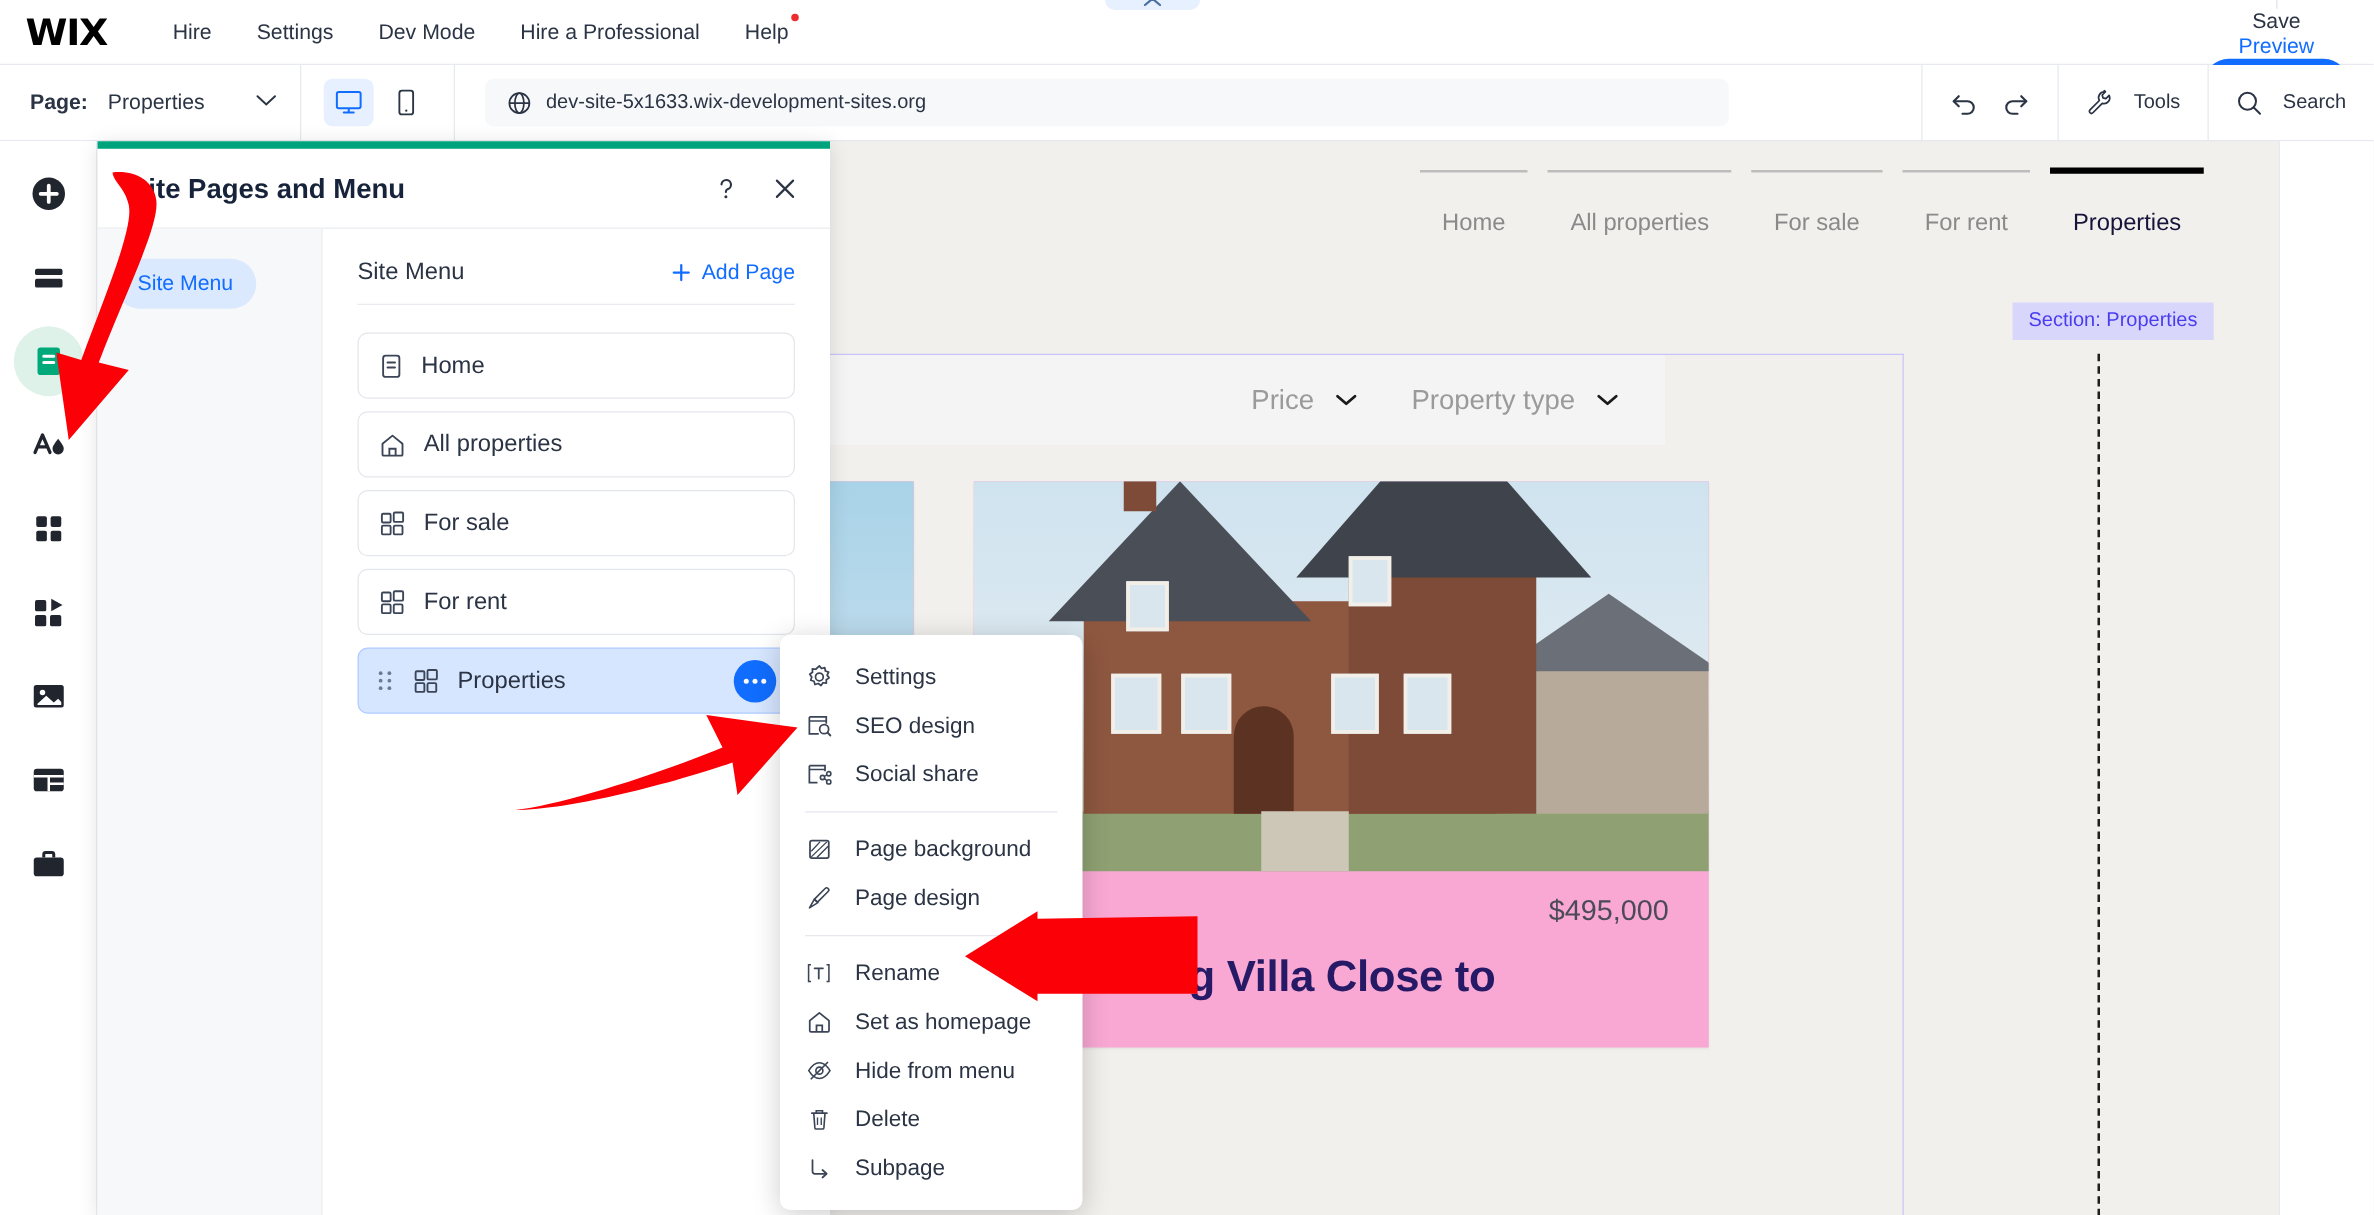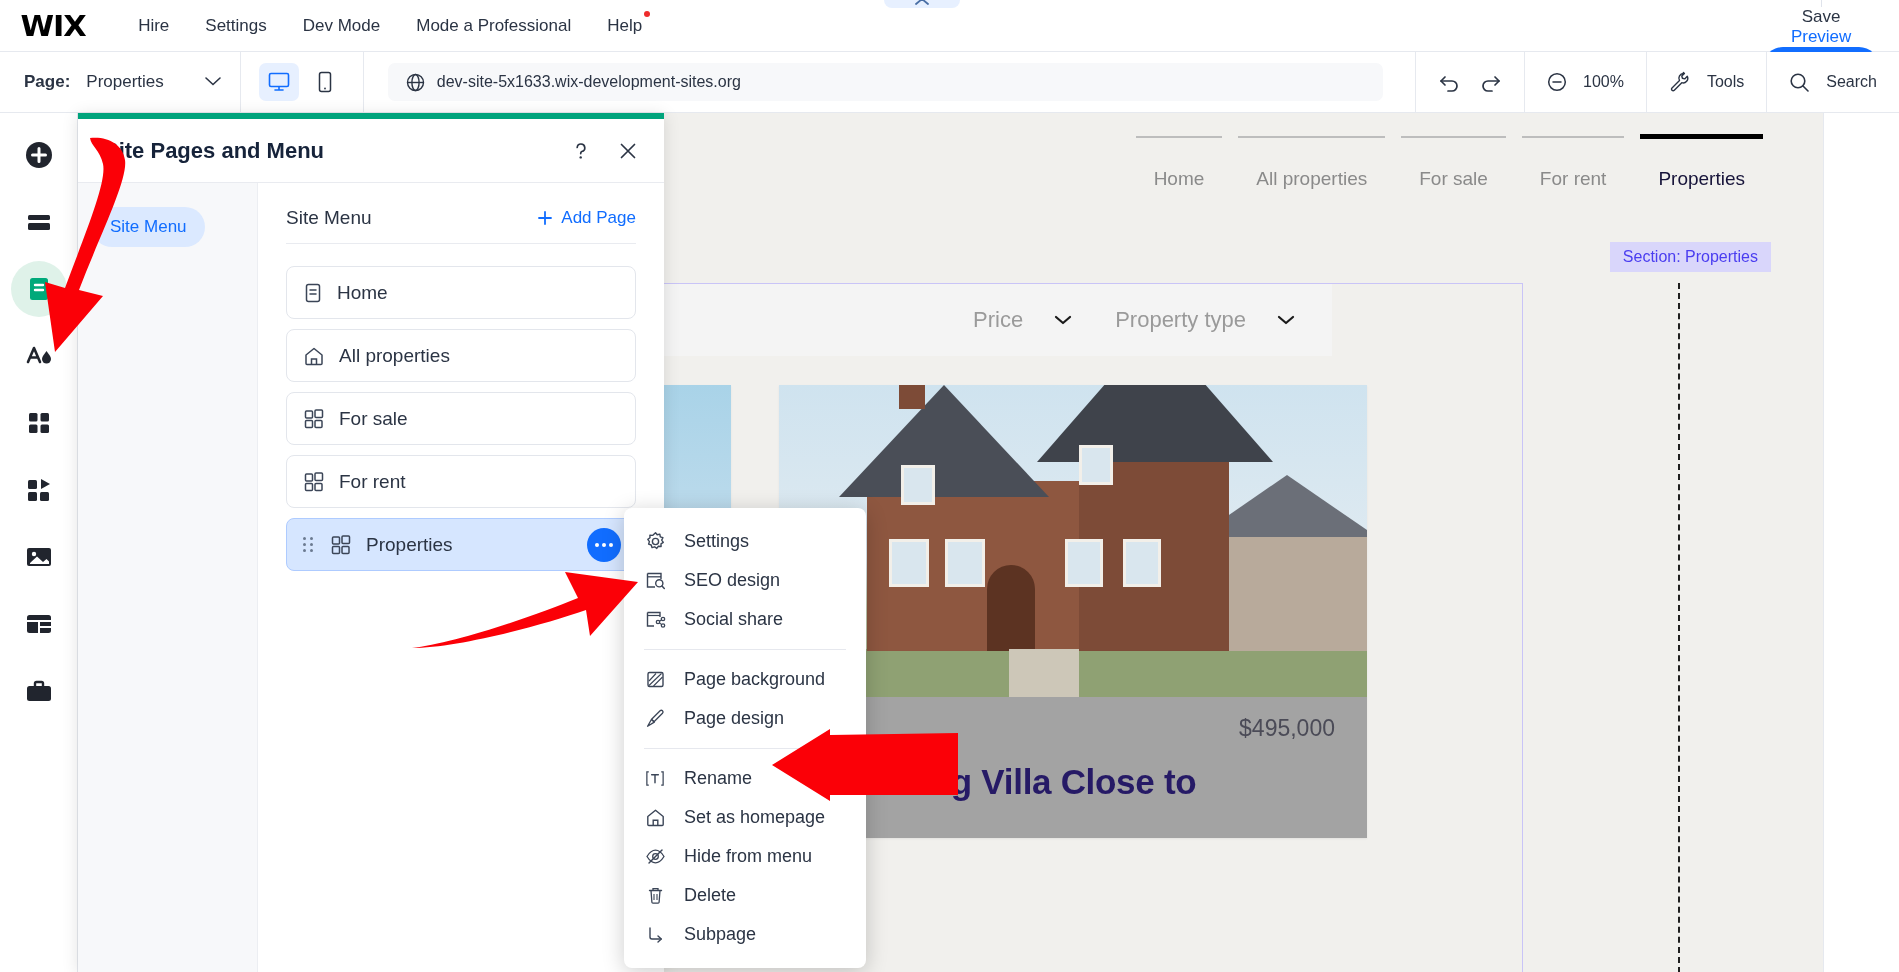--- a/index.html
+++ b/index.html
@@ -127,25 +127,25 @@
   .content-region {
     position: absolute; top: 170px; left: 64px; right: 300px; bottom: -30px;
     border-top: 1px solid #c9c4f7; border-left: 1px solid #c9c4f7; border-right: 1px solid #c9c4f7;
     background: transparent;
   }
   .filterbar {
     position: absolute; top: 171px; left: 65px; width: 1189px; height: 72px;
     background: #f4f4f4; display: flex; align-items: center; justify-content: flex-end;
     gap: 42px; padding-right: 36px;
   }
-  .filter-item { display: flex; align-items: center; gap: 30px; font-size: 22px; color: #9a9a9a; cursor: pointer; }
+  .filter-item { display: flex; align-items: center; gap: 16px; font-size: 22px; color: #9a9a9a; cursor: pointer; }
 
   .cards { position: absolute; top: 272px; left: 65px; display: flex; gap: 48px; }
   .card {
-    width: 588px; background: #a3a3a3; box-shadow: 0 1px 2px rgba(0,0,0,0.06);
+    width: 588px; background: #f9a8d4; box-shadow: 0 1px 2px rgba(0,0,0,0.06);
     overflow: hidden;
   }
   .card-img { height: 312px; position: relative; }
   .card-body { padding: 18px 32px 34px 32px; }
   .card-price { text-align: right; font-size: 23px; color: #4b4b57; }
   .card-title {
     font-size: 35px; font-weight: 700; color: #261a66;
     line-height: 1.25; margin-top: 18px; letter-spacing: -0.3px;
   }
   
@@ -273,21 +273,21 @@
 </head>
 <body>
 
 <div class="app">
 
   <div class="topbar">
     <div class="wix-logo">WIX</div>
     <div class="menu-item">Hire</div>
     <div class="menu-item">Settings</div>
     <div class="menu-item">Dev Mode</div>
-    <div class="menu-item">Mode a Professional</div>
+    <div class="menu-item">Hire a Professional</div>
     <div class="menu-item">
       <span>Help</span>
       <span class="dot"></span>
     </div>
 
     <div class="top-right">
       <div class="upgrade">Upgrade</div>
       <div class="vsep"></div>
       <div class="save">Save</div>
       <div class="preview">Preview</div>
@@ -342,27 +342,20 @@
             <path d="M7 5 L3 9 L7 13" fill="none" stroke="#2b3444" stroke-width="1.7" stroke-linecap="round" stroke-linejoin="round"></path>
             <path d="M3 9 H14 a5 5 0 0 1 0 10 H10" fill="none" stroke="#2b3444" stroke-width="1.7" stroke-linecap="round"></path>
           </svg>
         </span>
         <span class="ico-btn">
           <svg width="24" height="20" viewBox="0 0 24 20">
             <path d="M17 5 L21 9 L17 13" fill="none" stroke="#2b3444" stroke-width="1.7" stroke-linecap="round" stroke-linejoin="round"></path>
             <path d="M21 9 H10 a5 5 0 0 0 0 10 H14" fill="none" stroke="#2b3444" stroke-width="1.7" stroke-linecap="round"></path>
           </svg>
         </span>
-      </div>
-      <div class="sb-group">
-        <svg width="20" height="20" viewBox="0 0 20 20">
-          <circle cx="10" cy="10" r="8.3" fill="none" stroke="#2b3444" stroke-width="1.5"></circle>
-          <path d="M6 10 H14" stroke="#2b3444" stroke-width="1.5" stroke-linecap="round"></path>
-        </svg>
-        <span>100%</span>
       </div>
       <div class="sb-group">
         <svg width="22" height="22" viewBox="0 0 22 22">
           <path d="M14.5 2.5a4.6 4.6 0 0 0-4 6.9L3 16.9a1.6 1.6 0 0 0 2.3 2.3l7.5-7.5a4.6 4.6 0 0 0 5.5-6.4l-2.6 2.6-2.3-.6-.6-2.3 2.6-2.6a4.6 4.6 0 0 0-1-.9z" fill="none" stroke="#2b3444" stroke-width="1.4" stroke-linejoin="round"></path>
         </svg>
         <span>Tools</span>
       </div>
       <div class="sb-group">
         <svg width="21" height="21" viewBox="0 0 21 21">
           <circle cx="9" cy="9" r="6.8" fill="none" stroke="#2b3444" stroke-width="1.6"></circle>

